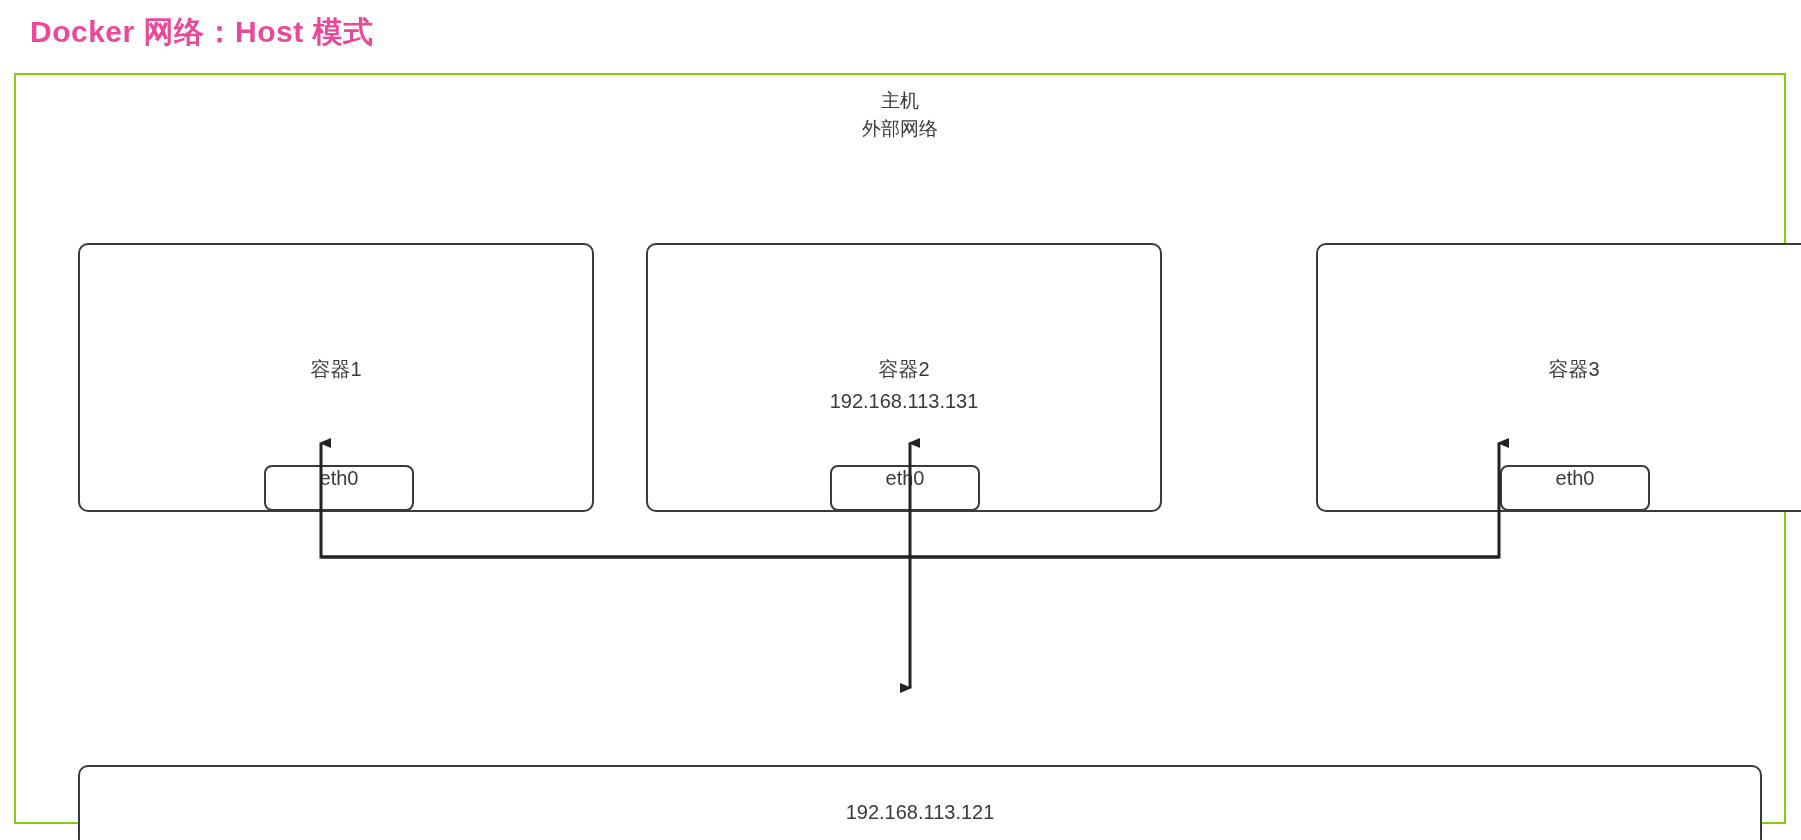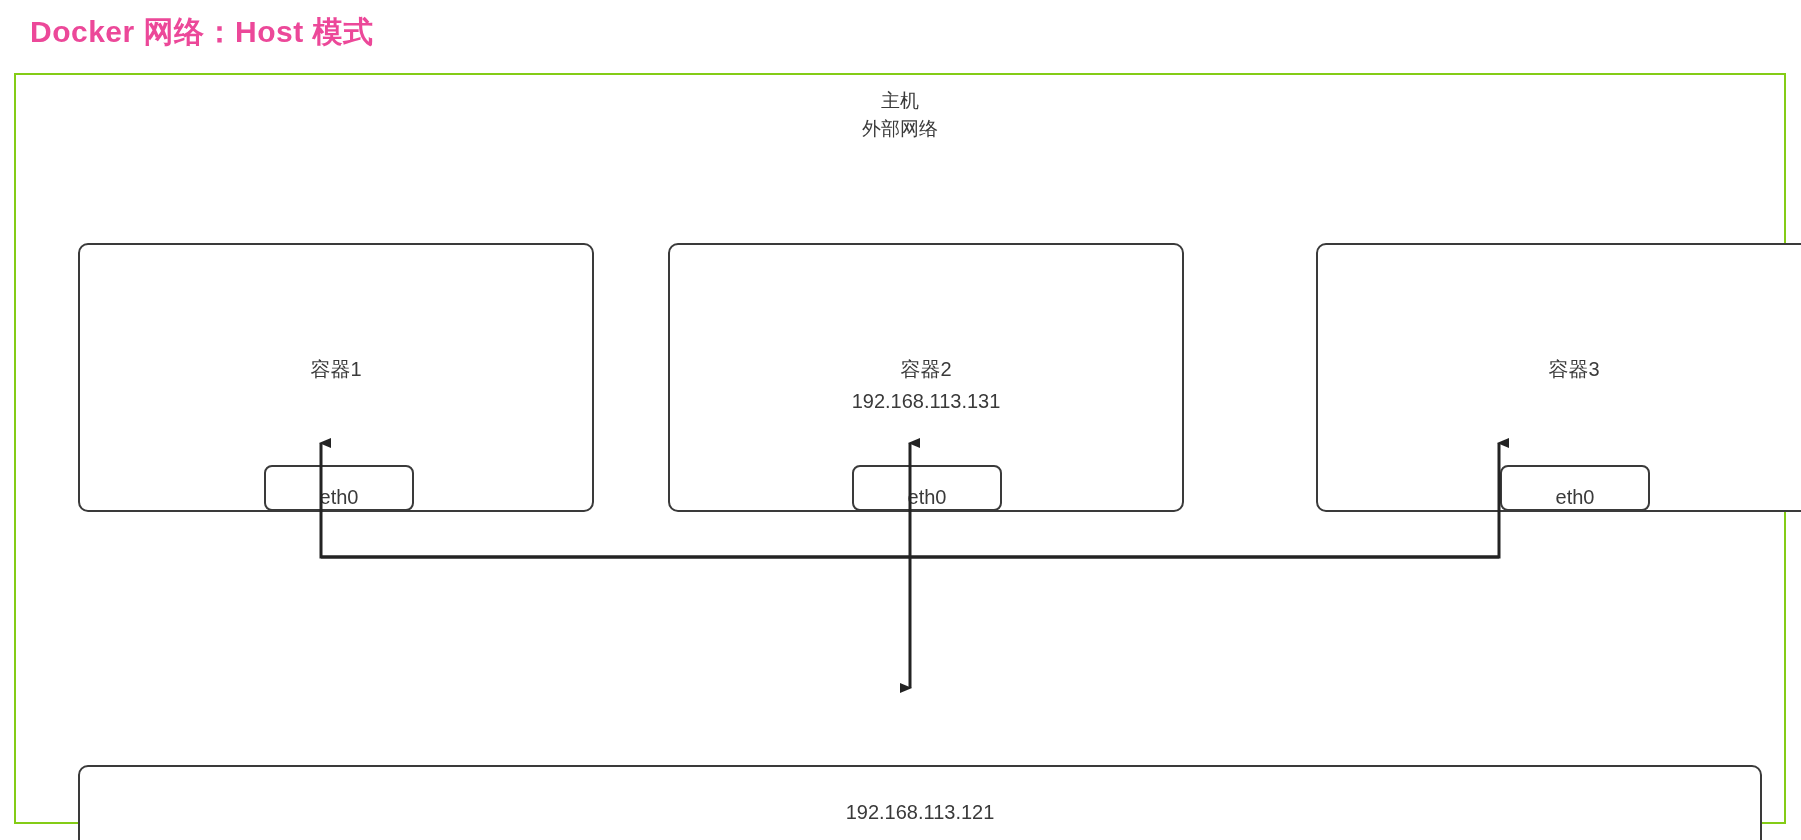--- a/index.html
+++ b/index.html
@@ -21,31 +21,31 @@
     position:absolute;left:0;right:0;top:12px;text-align:center;
     font-size:19px;line-height:28px;color:#3a3a3a;
   }
   .host-label div{white-space:nowrap;}
   .container-box{
     position:absolute;top:168px;height:269px;
     box-sizing:border-box;border:2.5px solid #3a3a3a;border-radius:10px;
     background:#ffffff;
   }
   #container-1{left:62px;width:516px;}
-  #container-2{left:652px;width:516px;padding-left:35px;}
+  #container-2{left:630px;width:516px;padding-left:35px;}
   #container-3{left:1300px;width:516px;}
   .container-caption{
     position:absolute;left:0;right:0;top:84px;text-align:center;
     font-size:20px;line-height:32px;color:#3a3a3a;margin-top:24px;
   }
   .container-caption div{white-space:nowrap;}
   .eth-box{
     position:absolute;bottom:-1px;width:150px;height:46px;
     box-sizing:border-box;border:2.5px solid #3a3a3a;border-radius:8px;
-    background:#ffffff;display:flex;align-items:flex-end;justify-content:center;
+    background:#ffffff;display:flex;align-items:flex-start;justify-content:center;
     font-size:20px;color:#3a3a3a;
   }
   #eth0-c1{left:184px;}
   #eth0-c2{left:182px;}
   #eth0-c3{left:182px;}
   .nic-box{
     position:absolute;left:62px;top:690px;width:1684px;height:121px;
     box-sizing:border-box;border:2.5px solid #3a3a3a;border-radius:10px;
     background:#ffffff;
   }

